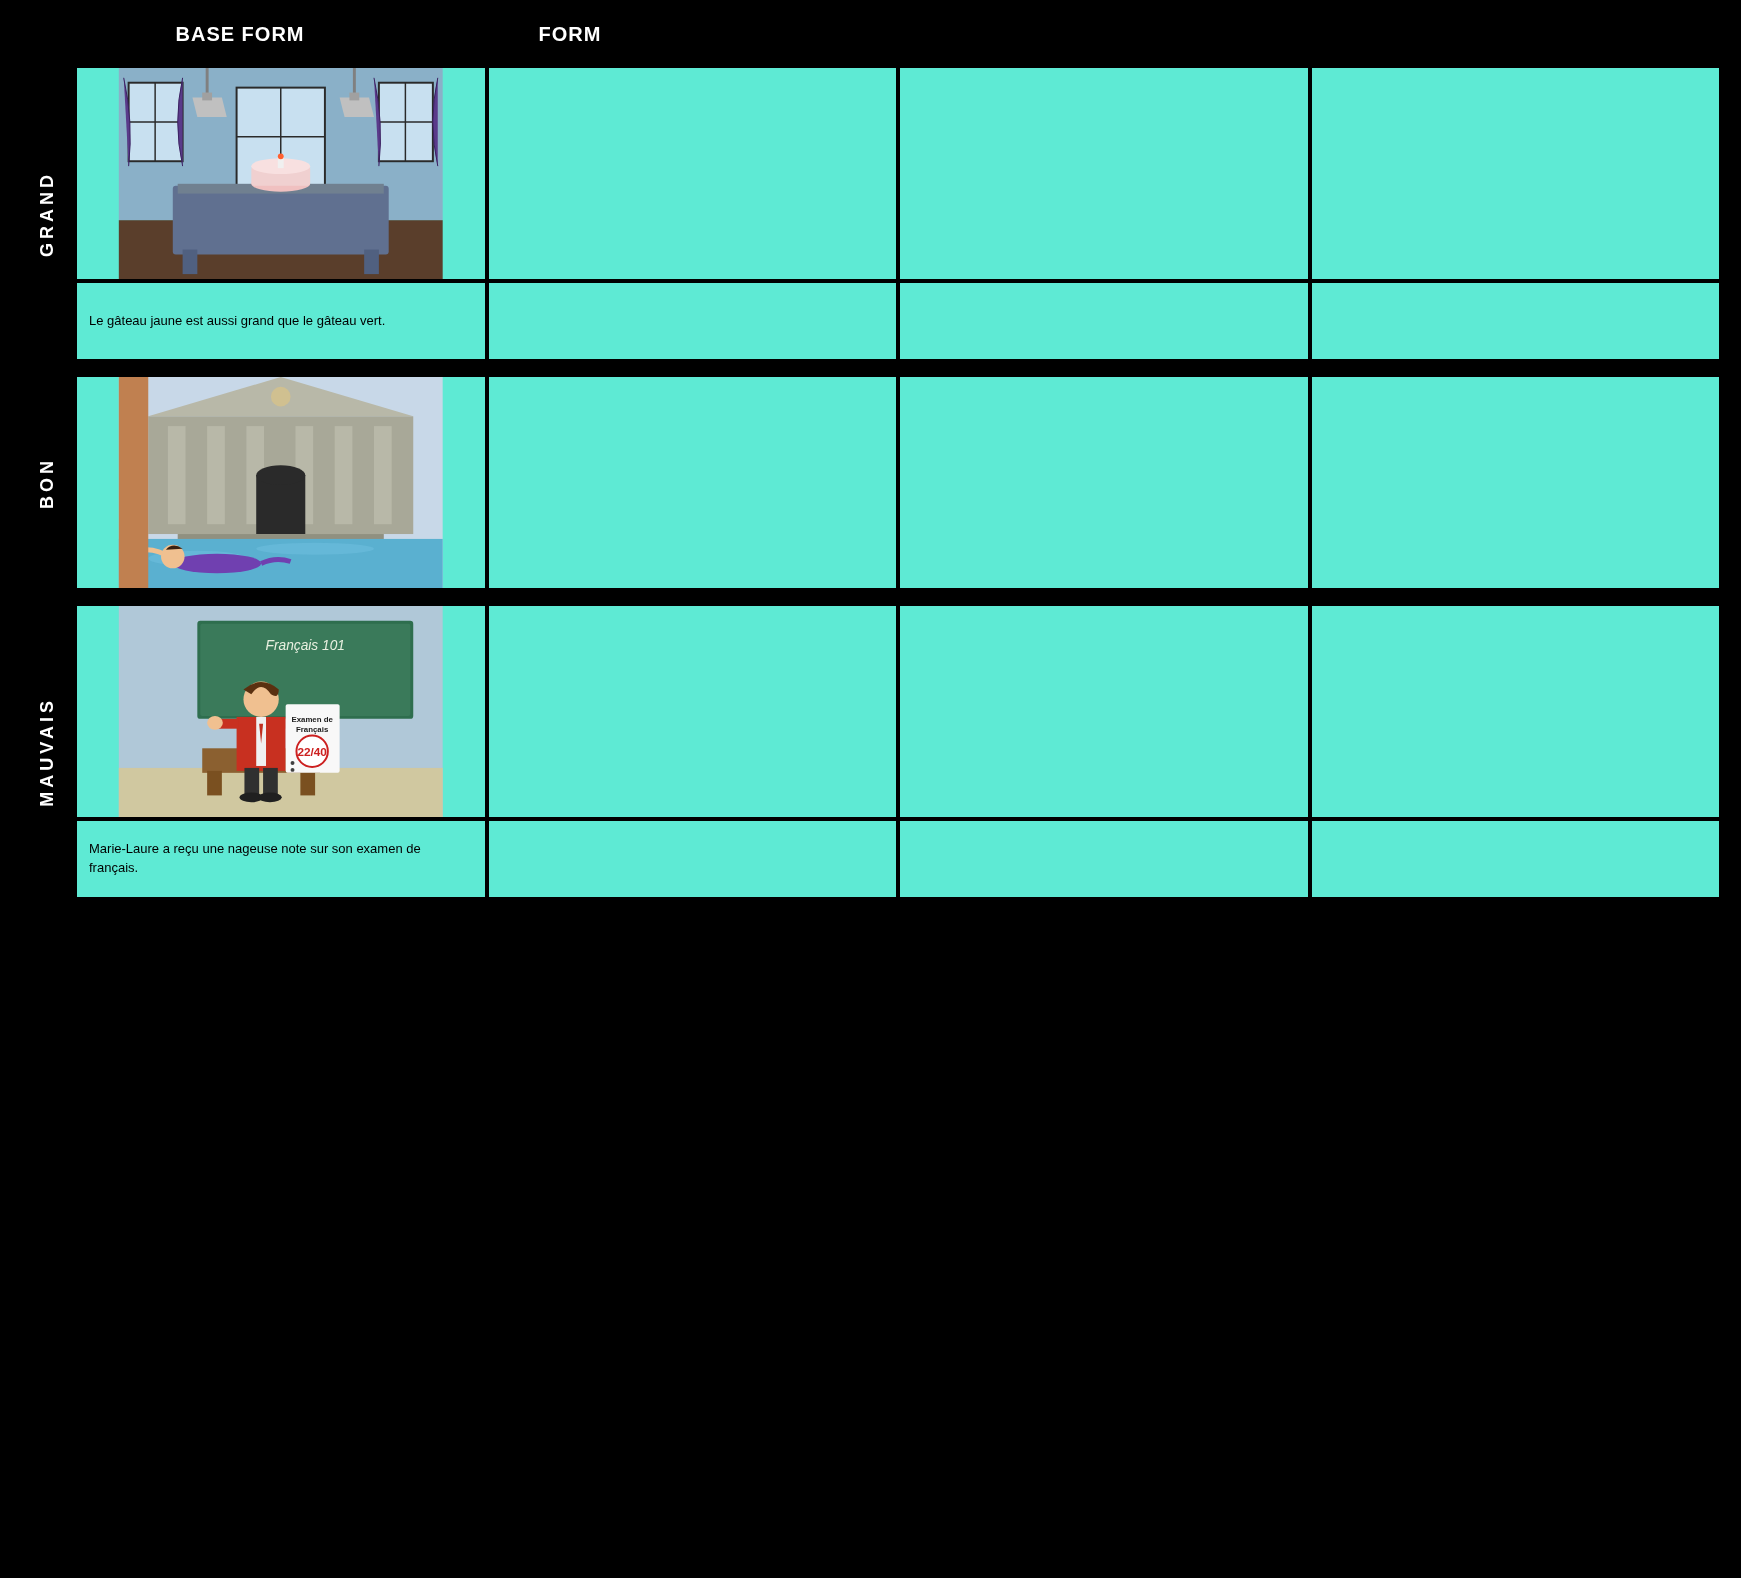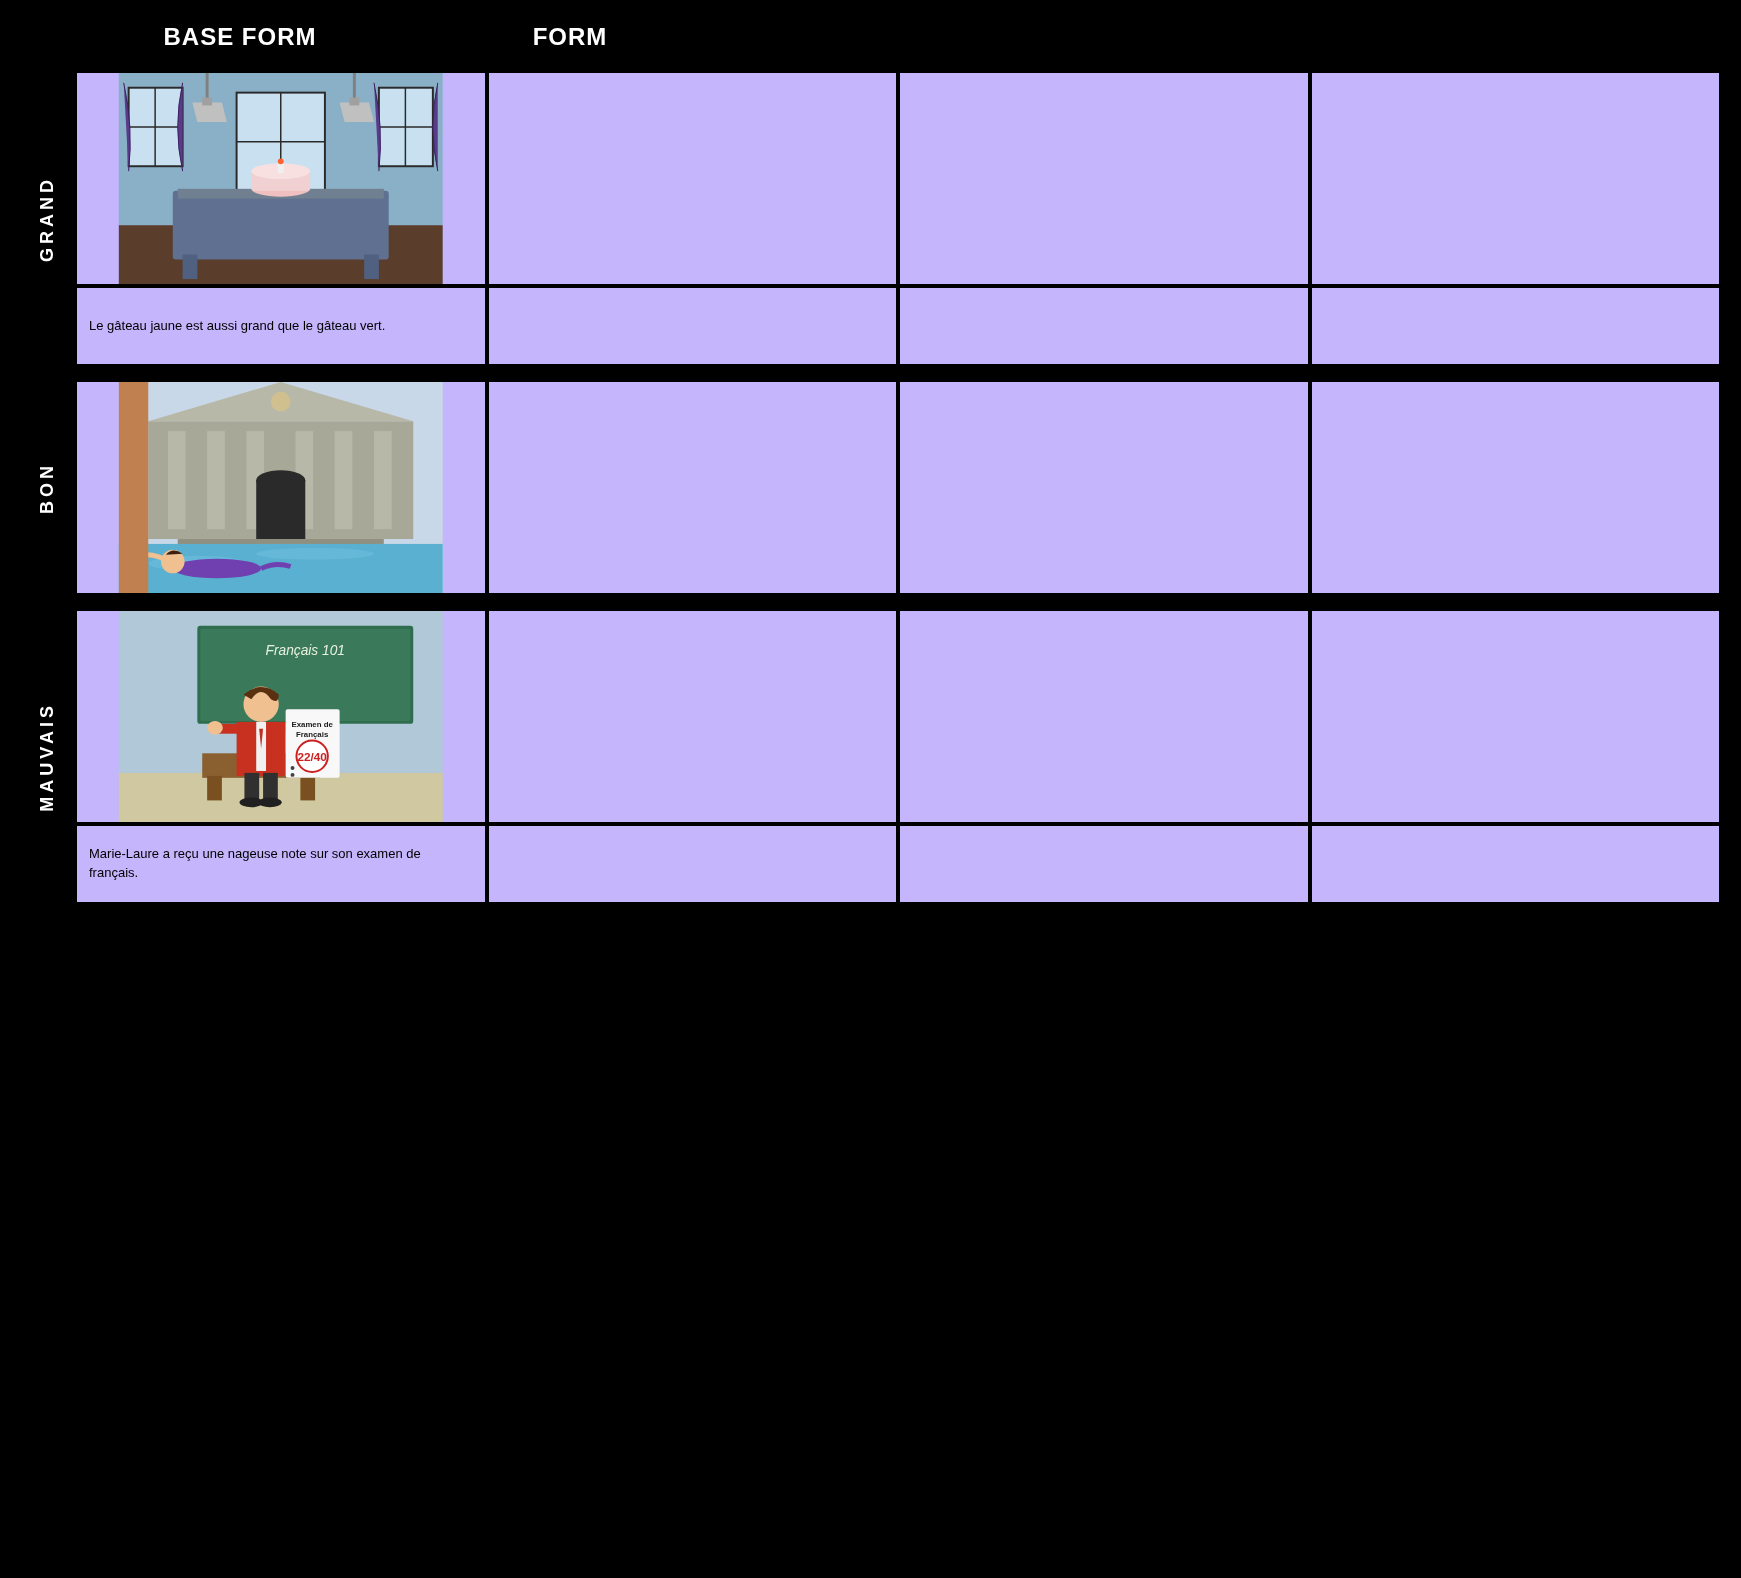--- a/index.html
+++ b/index.html
@@ -22,21 +22,21 @@
     .col-headers {
       display: grid;
       grid-template-columns: 55px 330px 330px 330px 330px;
       margin-bottom: 12px;
     }
 
     .col-header {
       text-align: center;
       color: #fff;
       font-weight: 900;
-      font-size: 24px;
+      font-size: 20px;
       letter-spacing: 1px;
       padding: 8px 0;
     }
 
     .sections-wrapper {
       display: flex;
       flex-direction: column;
       gap: 14px;
     }
 
@@ -69,21 +69,21 @@
       display: grid;
       grid-template-columns: repeat(4, 1fr);
     }
 
     .vocab-txt-row {
       display: grid;
       grid-template-columns: repeat(4, 1fr);
     }
 
     .v-cell {
-      background: #c4b5fd;
+      background: #5eead4;
       border: 2.5px solid #000;
     }
 
     .v-cell-img {
       height: 215px;
       overflow: hidden;
     }
 
     .v-cell-txt {
       height: 80px;

